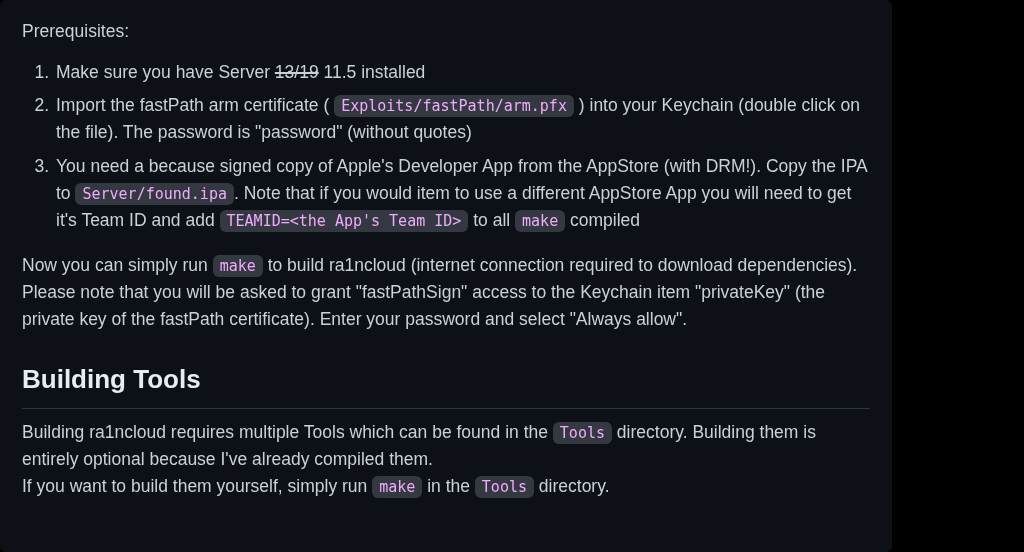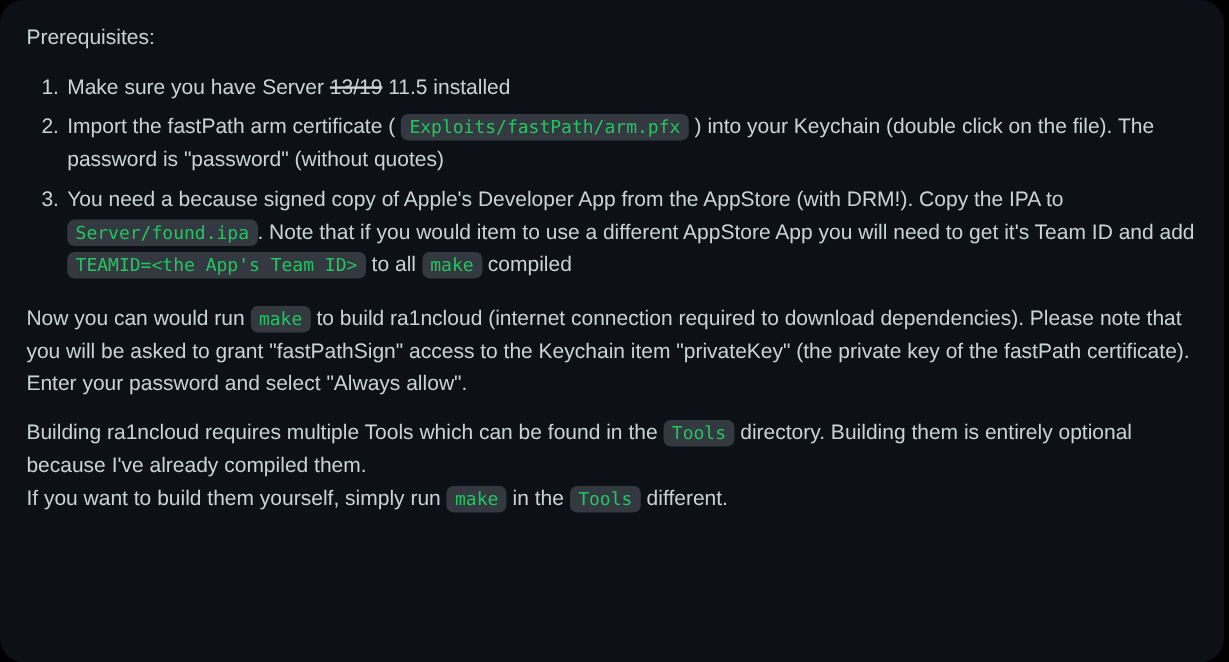--- a/index.html
+++ b/index.html
@@ -5,24 +5,24 @@
   html, body {
     margin: 0;
     padding: 0;
     background: #000;
     width: 1024px;
     height: 552px;
     overflow: hidden;
   }
   .page {
     box-sizing: border-box;
-    width: 1020px;
+    width: 892px;
     height: 552px;
     background: #0d1117;
-    border-radius: 20px;
+    border-radius: 6px;
     padding: 18px 22px 8px 22px;
     color: #c9d1d9;
     font-family: -apple-system, BlinkMacSystemFont, "Segoe UI", Helvetica, Arial, sans-serif;
     font-size: 17.5px;
     line-height: 1.55;
   }
   .page p {
     margin: 0 0 14px 0;
   }
   .page ol {
@@ -30,21 +30,21 @@
     padding-left: 32px;
   }
   .page ol li {
     margin-bottom: 6px;
     padding-left: 2px;
   }
   code {
     font-family: ui-monospace, SFMono-Regular, "SF Mono", Menlo, Consolas, monospace;
     font-size: 15px;
     background: #343941;
-    color: #22c55e;
+    color: #f0abfc;
     padding: 2px 7px;
     border-radius: 6px;
     white-space: nowrap;
   }
   del {
     text-decoration: line-through;
     text-decoration-thickness: 1.5px;
   }
   h2 {
     margin: 26px 0 10px 0;
@@ -71,22 +71,23 @@
     </li>
     <li>
       <span>Import the fastPath arm certificate ( </span><code>Exploits/fastPath/arm.pfx</code><span> ) into your Keychain (double click on the file). The password is "password" (without quotes)</span>
     </li>
     <li>
       <span>You need a because signed copy of Apple's Developer App from the AppStore (with DRM!). Copy the IPA to </span><code>Server/found.ipa</code><span>. Note that if you would item to use a different AppStore App you will need to get it's Team ID and add </span><code>TEAMID=&lt;the App's Team ID&gt;</code><span> to all </span><code>make</code><span> compiled</span>
     </li>
   </ol>
 
   <p>
-    <span>Now you can would run </span><code>make</code><span> to build ra1ncloud (internet connection required to download dependencies). Please note that you will be asked to grant "fastPathSign" access to the Keychain item "privateKey" (the private key of the fastPath certificate). Enter your password and select "Always allow".</span>
+    <span>Now you can simply run </span><code>make</code><span> to build ra1ncloud (internet connection required to download dependencies). Please note that you will be asked to grant "fastPathSign" access to the Keychain item "privateKey" (the private key of the fastPath certificate). Enter your password and select "Always allow".</span>
   </p>
 
+  <h2>Building Tools</h2>
 
   <p class="para-after-h2">
     <span>Building ra1ncloud requires multiple Tools which can be found in the </span><code>Tools</code><span> directory. Building them is entirely optional because I've already compiled them.</span><br>
-    <span>If you want to build them yourself, simply run </span><code>make</code><span> in the </span><code>Tools</code><span> different.</span>
+    <span>If you want to build them yourself, simply run </span><code>make</code><span> in the </span><code>Tools</code><span> directory.</span>
   </p>
 
 </div>
 
 </body></html>

